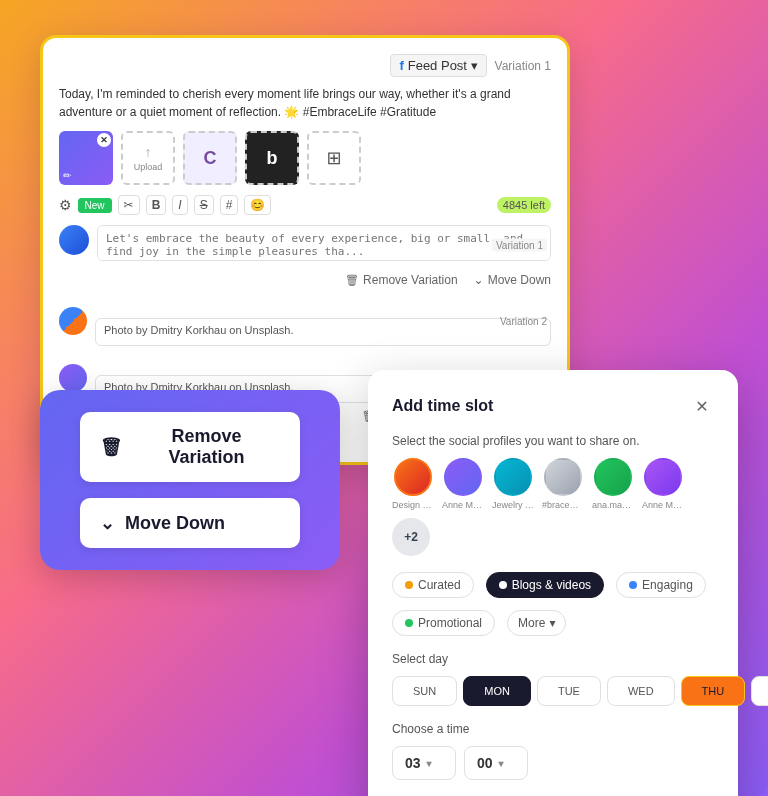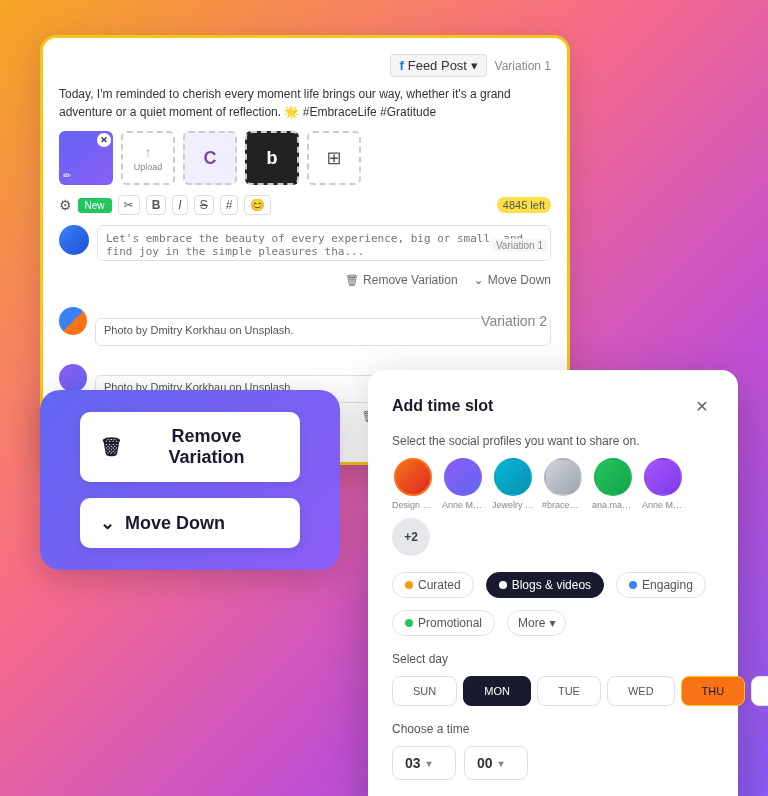--- a/index.html
+++ b/index.html
@@ -186,21 +186,21 @@
       border-radius: 3px;
       padding: 1px 6px;
     }
     .toolbar-gear {
       font-size: 14px;
       color: #555;
     }
     .chars-left {
       margin-left: auto;
       font-size: 11px;
-      background: #fde047;
+      background: #bef264;
       padding: 2px 6px;
       border-radius: 10px;
       color: #555;
     }
 
     
     .toggle-row {
       display: flex;
       align-items: center;
       gap: 8px;
@@ -333,21 +333,21 @@
       color: #555;
       background: #fff;
       height: 28px;
       margin-top: 23px;
     }
     .variation-tag-2 {
       position: absolute;
       right: 4px;
       top: 50%;
       transform: translateY(-50%);
-      font-size: 14px;
+      font-size: 10px;
       color: #888;
     }
 
     
     .action-row-2 {
       display: flex;
       justify-content: flex-end;
       gap: 16px;
       align-items: center;
       margin-bottom: 8px;

